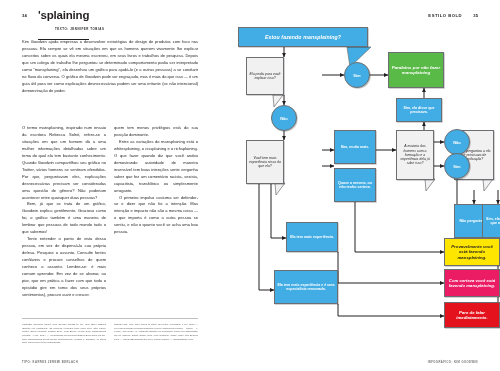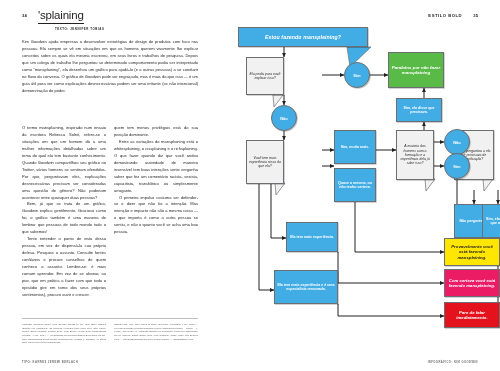--- a/index.html
+++ b/index.html
@@ -25,23 +25,23 @@
     position: absolute; top: 13px; right: 22px;
     font-size: 4.2px; font-weight: 700; color: #231f20;
   }
   .kicker-right {
     position: absolute; top: 13px; right: 38px;
     font-size: 4.2px; font-weight: 700; color: #231f20;
     letter-spacing: .5px;
   }
   .title {
     position: absolute; top: 9px; left: 38px;
-    font-size: 11.5px; font-weight: 400; color: #231f20;
+    font-size: 11.5px; font-weight: 700; color: #231f20;
     letter-spacing: -.2px;
-    padding-bottom: 2px;
+    padding-bottom: 18px;
     border-bottom: 1.1px solid #231f20;
   }
   .byline {
     position: absolute; top: 27px; left: 55px;
     font-size: 2.9px; font-weight: 700; color: #231f20;
     letter-spacing: .55px;
   }
 
   
   .col {

